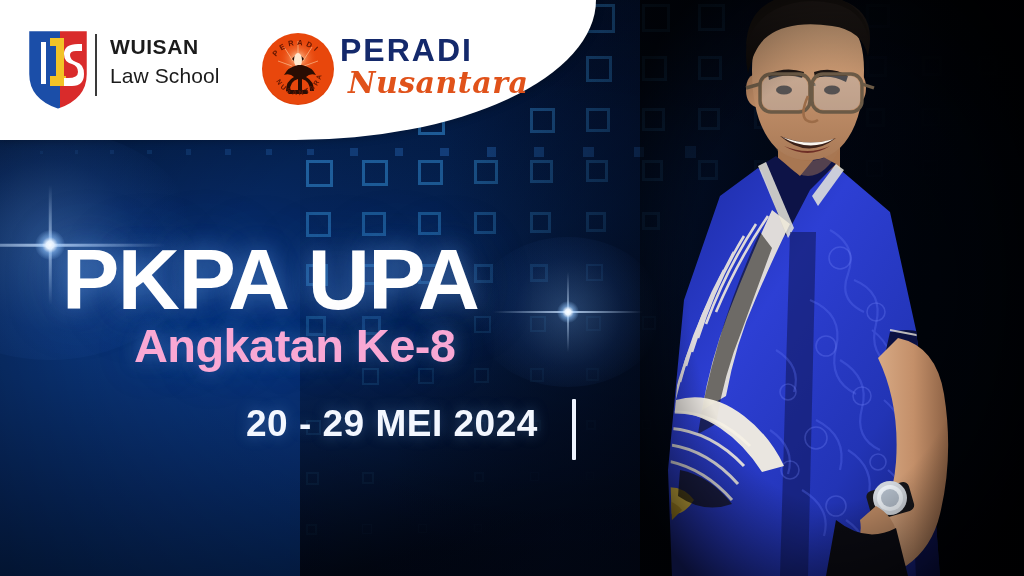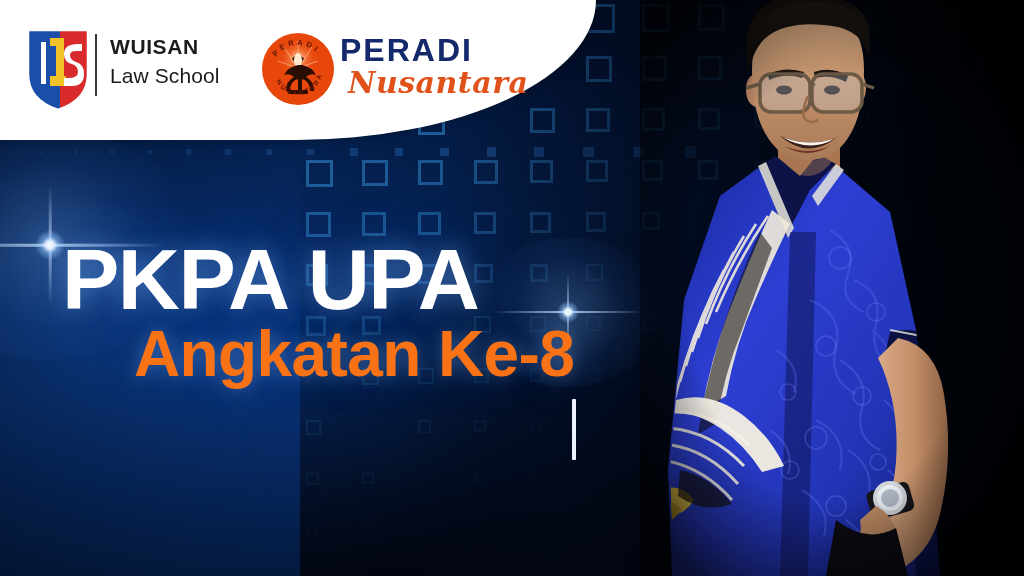--- a/index.html
+++ b/index.html
@@ -113,21 +113,21 @@
 
   
   .headline{
     position:absolute;left:62px;top:240px;
     font-size:86px;font-weight:bold;color:#ffffff;
     letter-spacing:-1.5px;line-height:.92;
     text-shadow:0 0 24px rgba(120,180,255,.45), 0 0 60px rgba(60,120,220,.35);
   }
   .subhead{
     position:absolute;left:134px;top:322px;
-    font-size:64px;font-weight:bold;color:#f97316;
+    font-size:47px;font-weight:bold;color:#f9a8d4;
     letter-spacing:-0.6px;line-height:1;
     text-shadow:0 0 18px rgba(120,180,255,.40), 0 0 46px rgba(60,120,220,.25);
   }
   .dateline{
     position:absolute;left:246px;top:405px;
     font-size:37px;font-weight:bold;color:#f3f7ff;
     letter-spacing:.5px;line-height:1;
     text-shadow:0 0 14px rgba(120,180,255,.35);
   }
   .date-divider{
@@ -540,15 +540,16 @@
     </div>
 
     <div class="peradi-word">
       <div class="peradi-title">PERADI</div>
       <div class="peradi-script">Nusantara</div>
     </div>
   </div>
 
   <div class="headline">PKPA UPA</div>
   <div class="subhead">Angkatan Ke-8</div>
+  <div class="dateline">20 - 29 MEI 2024</div>
   <div class="date-divider"></div>
 
 </div>
 
 </body></html>

